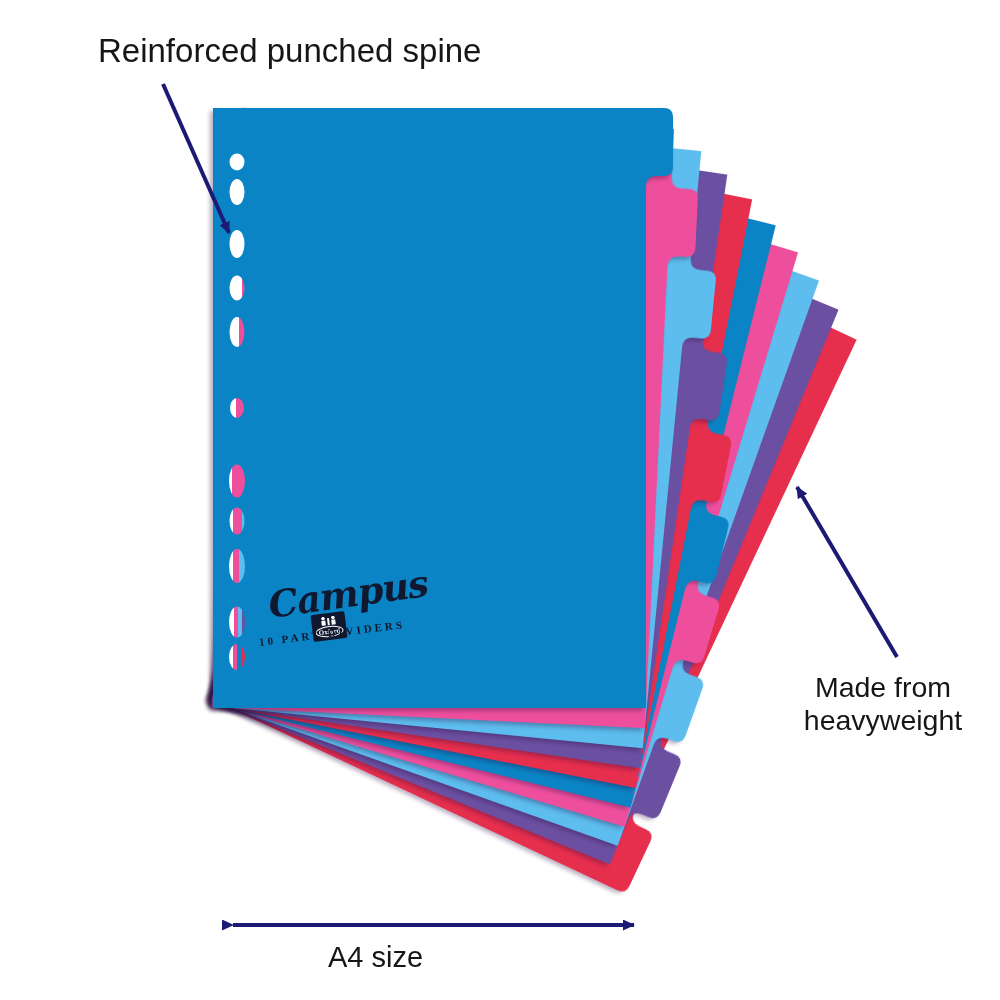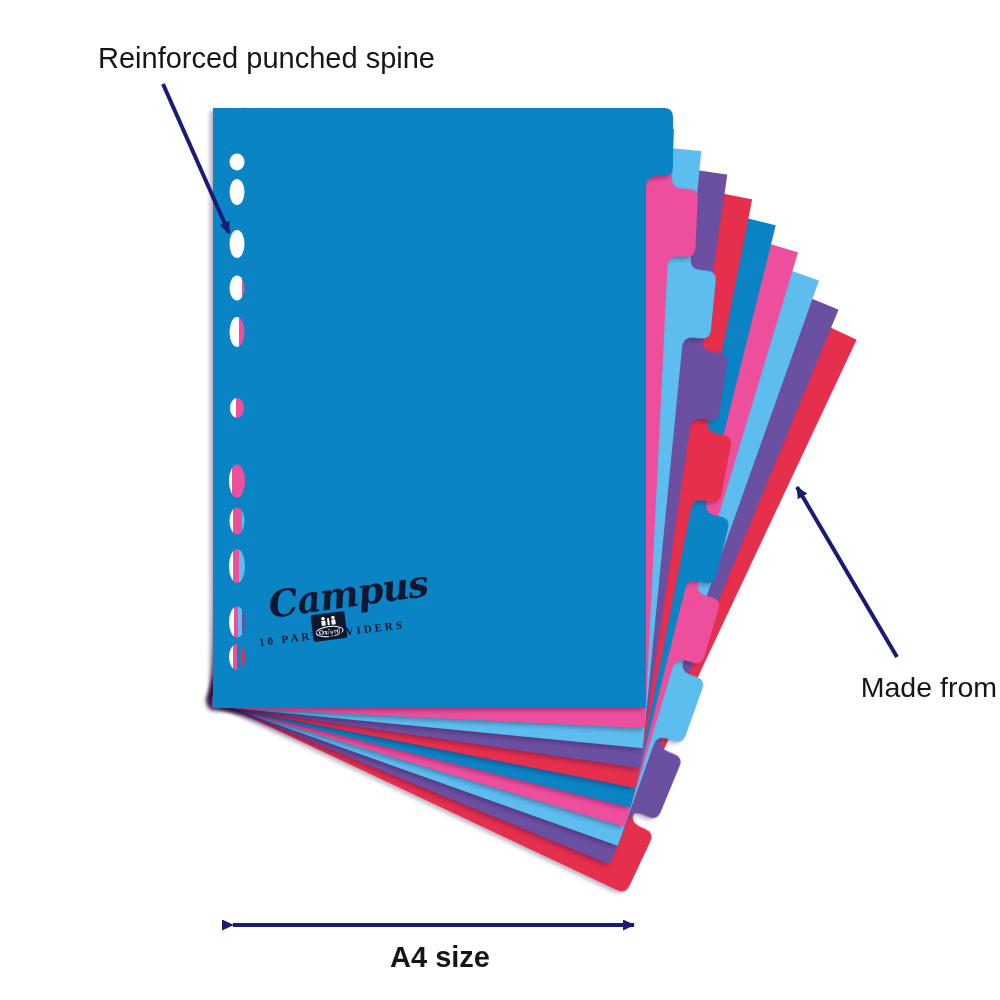--- a/index.html
+++ b/index.html
@@ -24,23 +24,23 @@
        linear-gradient(#fff,#fff) 12px 4px/4px 5px no-repeat,
        linear-gradient(#fff,#fff) 8px 2px/2px 7px no-repeat;}
   .ox-oval{display:block;width:28px;height:11px;border:1px solid #fff;border-radius:50%;
            color:#fff;font-size:7px;font-weight:700;line-height:11px;text-align:center;
            box-sizing:border-box;font-family:"Liberation Serif",serif;}
   .subtitle{position:absolute;left:259px;top:636px;transform:rotate(-7deg);transform-origin:left center;
             font-size:11px;font-weight:700;letter-spacing:3px;color:var(--ink-logo);
             font-family:"Liberation Serif",serif;white-space:nowrap;}
   
   .label{position:absolute;color:var(--ink);z-index:5;}
-  .spine-label{left:98px;top:42px;font-size:29px;}
-  .card-label{left:769px;top:671px;width:228px;text-align:right;font-size:28.5px;line-height:33px;}
-  .size-label{left:328px;top:941px;width:224px;text-align:center;font-size:29px;font-weight:bold;}
+  .spine-label{left:98px;top:32px;font-size:33px;}
+  .card-label{left:769px;top:671px;width:228px;text-align:center;font-size:28.5px;line-height:33px;}
+  .size-label{left:328px;top:941px;width:224px;font-size:29px;}
   .annot{z-index:4;}
   .annot line{stroke:var(--navy);stroke-width:4;}
   .annot .head{fill:var(--navy);}
 </style>
 </head>
 <body>
 
 <div class="stage">
 
   <svg class="layer" id="sheets-svg" width="1000" height="1000">
@@ -177,15 +177,16 @@
       </marker>
     </defs>
     <line x1="163" y1="84" x2="229" y2="233" marker-end="url(#ah)"></line>
     <line x1="897" y1="657" x2="797" y2="487" marker-end="url(#ah)"></line>
     <line x1="233" y1="925" x2="634" y2="925" marker-start="url(#ah)" marker-end="url(#ah)"></line>
   </svg>
 
   <div class="label spine-label">Reinforced punched spine</div>
   <div class="label card-label">
     <div>Made from</div>
+    <div>heavyweight</div>
   </div>
   <div class="label size-label">A4 size</div>
 </div>
 
 </body></html>

